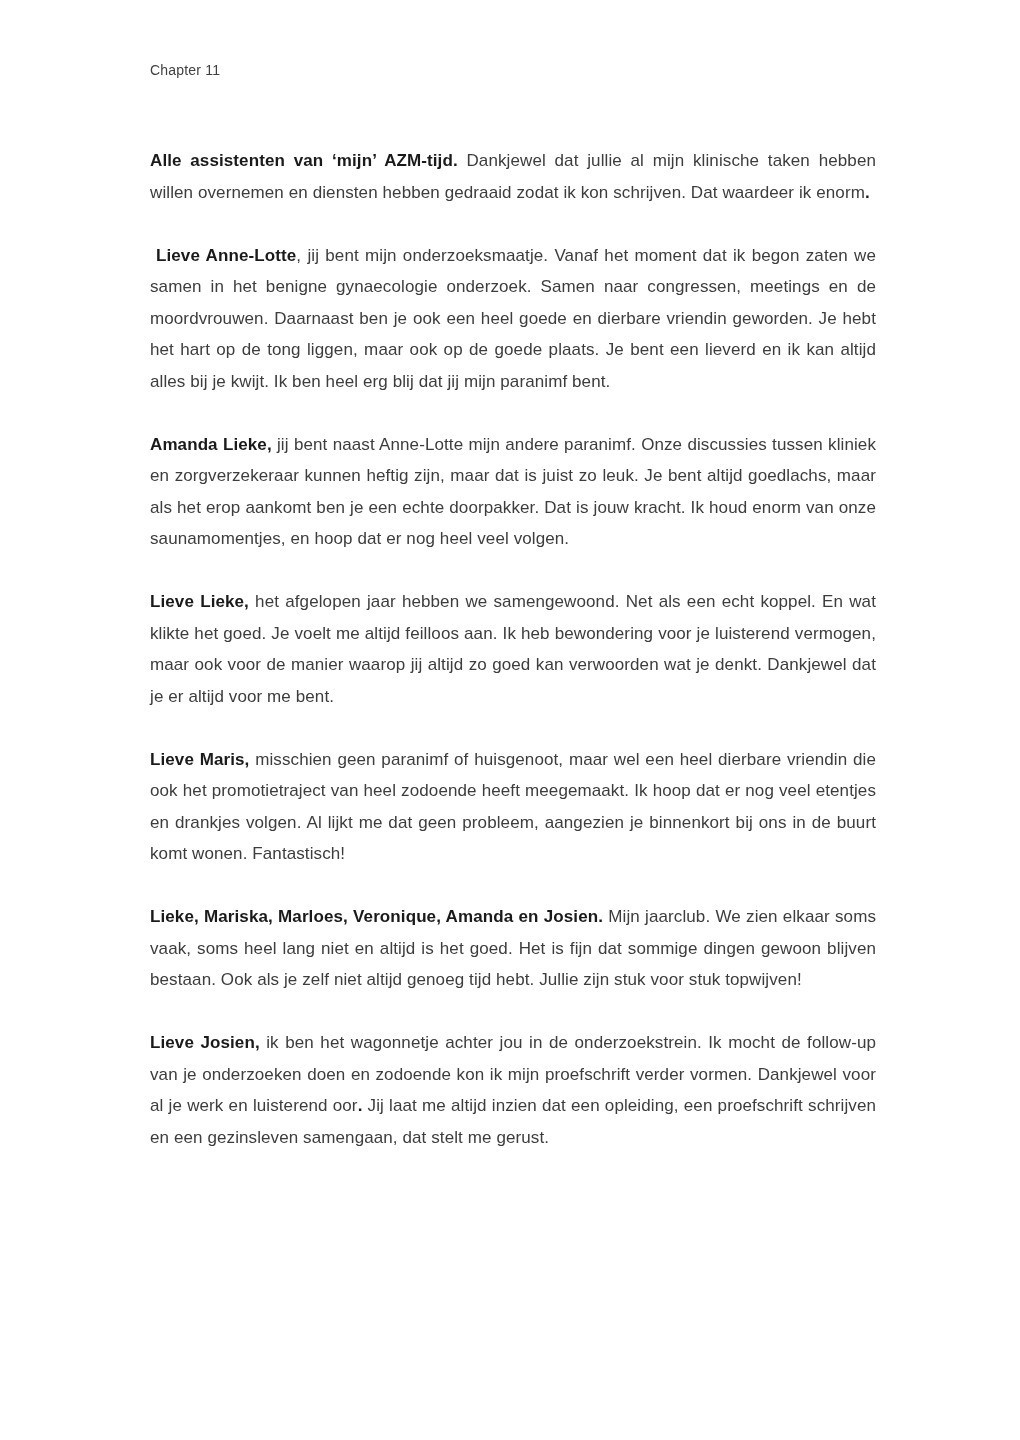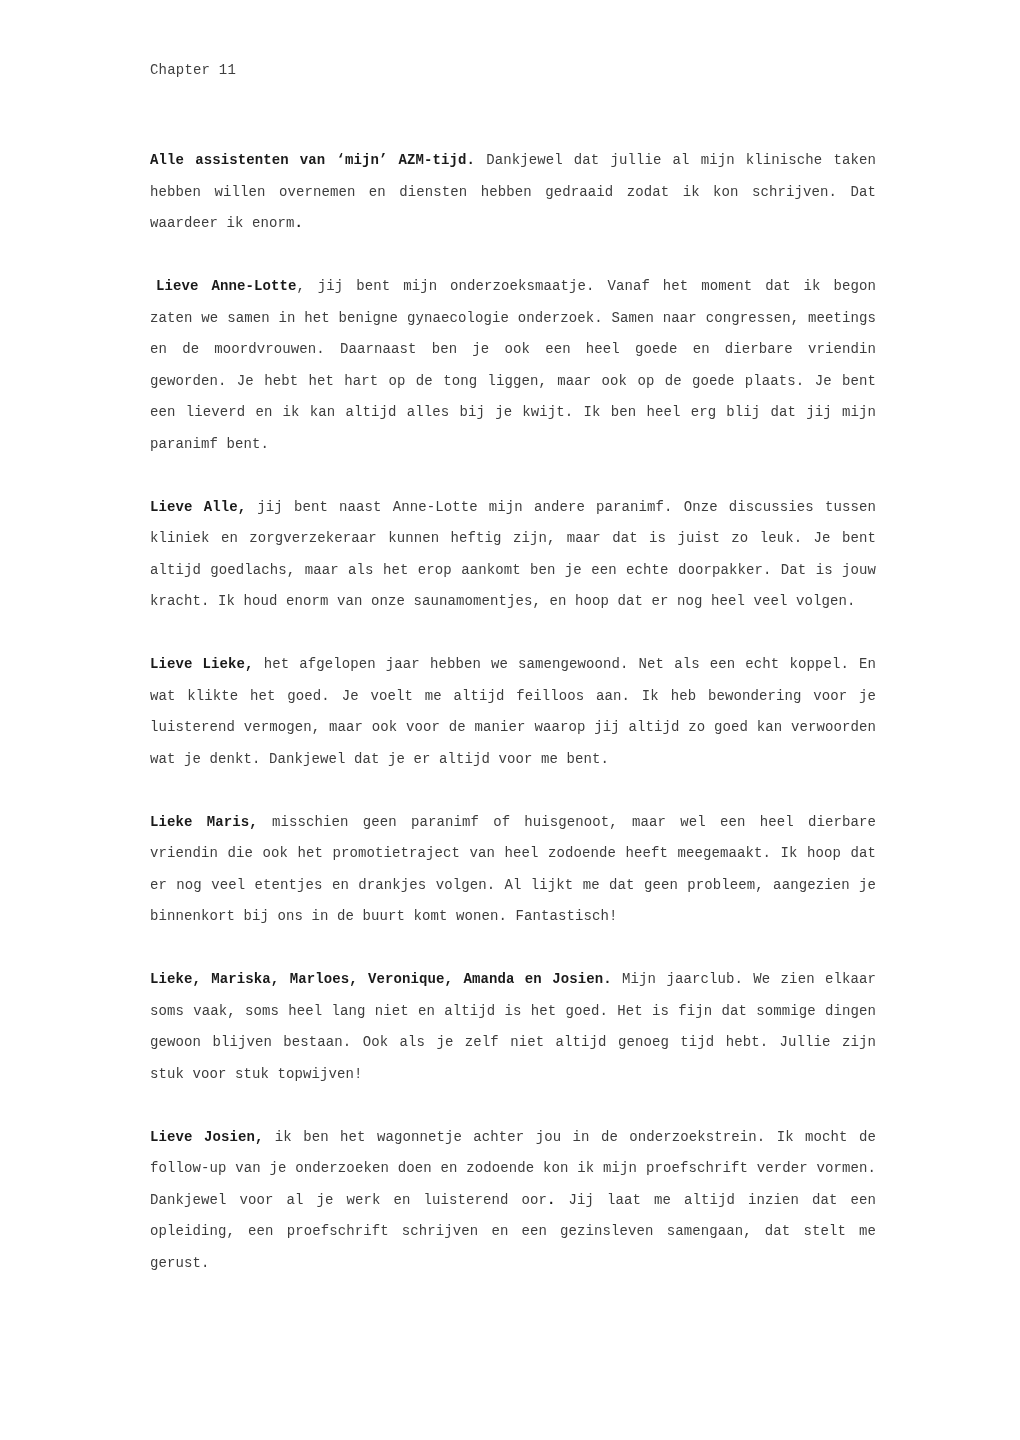--- a/index.html
+++ b/index.html
@@ -3,39 +3,39 @@
 <meta charset="utf-8">
 <title>Chapter 11 — 148</title>
 <style>
   * { margin: 0; padding: 0; box-sizing: border-box; }
   html, body { background: #ffffff; }
   .page {
     position: relative;
     width: 1020px;
     height: 1316px;
     background: #ffffff;
-    font-family: Liberation Mono, monospace;
+    font-family: Liberation Sans, sans-serif;
     overflow: hidden;
   }
   .chapter-header {
     position: absolute;
     left: 150px;
     top: 62px;
     font-size: 14px;
     color: #3f3f3f;
     letter-spacing: 0.2px;
   }
   .body-text {
     position: absolute;
     left: 150px;
     top: 145px;
     width: 726px;
   }
   p.para {
-    font-size: 14px;
+    font-size: 17px;
     line-height: 31.5px;
     color: #3d3d3d;
     text-align: justify;
     text-justify: inter-word;
     margin: 0 0 31.5px 0;
     font-weight: 400;
     letter-spacing: 0.1px;
   }
   p.para:last-child { margin-bottom: 11px; }
   p.para b {
@@ -57,25 +57,25 @@
 <div class="page">
 
   <div class="chapter-header">Chapter 11</div>
 
   <main class="body-text">
 
     <p class="para"><b>Alle assistenten van ‘mijn’ AZM-tijd.</b><span> Dankjewel dat jullie al mijn klinische taken hebben willen overnemen en diensten hebben gedraaid zodat ik kon schrijven. Dat waardeer ik enorm</span><b>.</b><span></span></p>
 
     <p class="para indent"><b>Lieve Anne-Lotte</b><span>, jij bent mijn onderzoeksmaatje. Vanaf het moment dat ik begon zaten we samen in het benigne gynaecologie onderzoek. Samen naar congressen, meetings en de moordvrouwen. Daarnaast ben je ook een heel goede en dierbare vriendin geworden. Je hebt het hart op de tong liggen, maar ook op de goede plaats. Je bent een lieverd en ik kan altijd alles bij je kwijt. Ik ben heel erg blij dat jij mijn paranimf bent.</span></p>
 
-    <p class="para"><b>Lieve Alle,</b><span> jij bent naast Anne-Lotte mijn andere paranimf. Onze discussies tussen kliniek en zorgverzekeraar kunnen heftig zijn, maar dat is juist zo leuk. Je bent altijd goedlachs, maar als het erop aankomt ben je een echte doorpakker. Dat is jouw kracht. Ik houd enorm van onze saunamomentjes, en hoop dat er nog heel veel volgen.</span></p>
+    <p class="para"><b>Amanda Lieke,</b><span> jij bent naast Anne-Lotte mijn andere paranimf. Onze discussies tussen kliniek en zorgverzekeraar kunnen heftig zijn, maar dat is juist zo leuk. Je bent altijd goedlachs, maar als het erop aankomt ben je een echte doorpakker. Dat is jouw kracht. Ik houd enorm van onze saunamomentjes, en hoop dat er nog heel veel volgen.</span></p>
 
     <p class="para"><b>Lieve Lieke,</b><span> het afgelopen jaar hebben we samengewoond. Net als een echt koppel. En wat klikte het goed. Je voelt me altijd feilloos aan. Ik heb bewondering voor je luisterend vermogen, maar ook voor de manier waarop jij altijd zo goed kan verwoorden wat je denkt. Dankjewel dat je er altijd voor me bent.</span></p>
 
-    <p class="para"><b>Lieke Maris,</b><span> misschien geen paranimf of huisgenoot, maar wel een heel dierbare vriendin die ook het promotietraject van heel zodoende heeft meegemaakt. Ik hoop dat er nog veel etentjes en drankjes volgen. Al lijkt me dat geen probleem, aangezien je binnenkort bij ons in de buurt komt wonen. Fantastisch!</span></p>
+    <p class="para"><b>Lieve Maris,</b><span> misschien geen paranimf of huisgenoot, maar wel een heel dierbare vriendin die ook het promotietraject van heel zodoende heeft meegemaakt. Ik hoop dat er nog veel etentjes en drankjes volgen. Al lijkt me dat geen probleem, aangezien je binnenkort bij ons in de buurt komt wonen. Fantastisch!</span></p>
 
     <p class="para"><b>Lieke, Mariska, Marloes, Veronique, Amanda en Josien.</b><span> Mijn jaarclub. We zien elkaar soms vaak, soms heel lang niet en altijd is het goed. Het is fijn dat sommige dingen gewoon blijven bestaan. Ook als je zelf niet altijd genoeg tijd hebt. Jullie zijn stuk voor stuk topwijven!</span></p>
 
     <p class="para"><b>Lieve Josien,</b><span> ik ben het wagonnetje achter jou in de onderzoekstrein. Ik mocht de follow-up van je onderzoeken doen en zodoende kon ik mijn proefschrift verder vormen. Dankjewel voor al je werk en luisterend oor</span><b>.</b><span> Jij laat me altijd inzien dat een opleiding, een proefschrift schrijven en een gezinsleven samengaan, dat stelt me gerust.</span></p>
 
   </main>
 
   <div class="page-number">173</div>
 
 </div>

